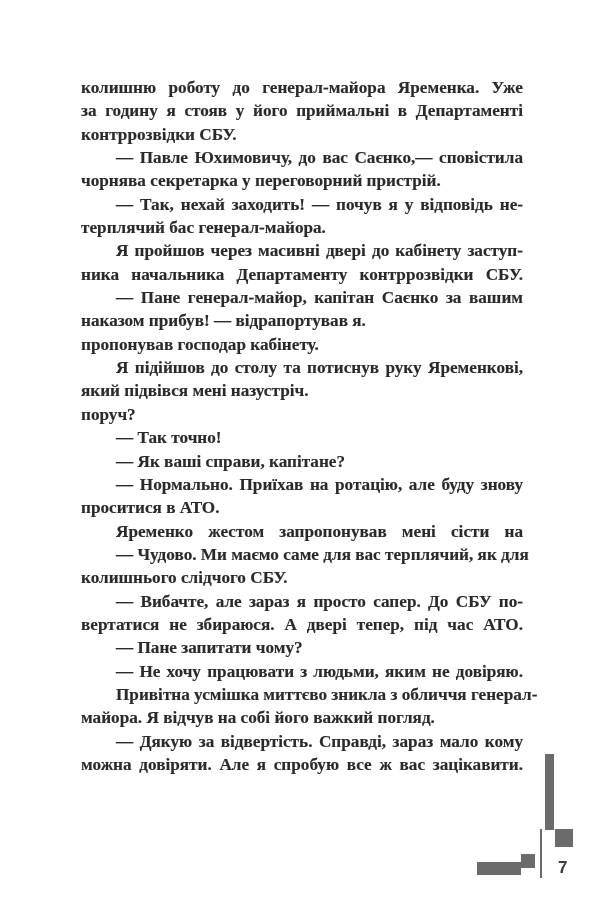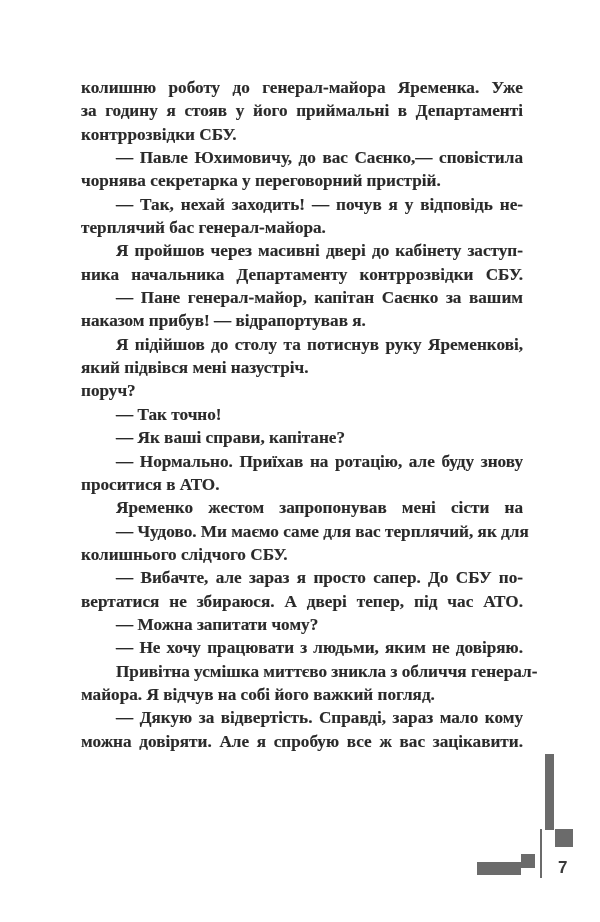--- a/index.html
+++ b/index.html
@@ -33,33 +33,34 @@
     <div class="line">за годину я стояв у його приймальні в Департаменті</div>
     <div class="line last">контррозвідки СБУ.</div>
     <div class="line indent">— Павле Юхимовичу, до вас Саєнко,— сповістила</div>
     <div class="line last">чорнява секретарка у переговорний пристрій.</div>
     <div class="line indent">— Так, нехай заходить! — почув я у відповідь не-</div>
     <div class="line last">терплячий бас генерал-майора.</div>
     <div class="line indent">Я пройшов через масивні двері до кабінету заступ-</div>
     <div class="line">ника начальника Департаменту контррозвідки СБУ.</div>
     <div class="line indent">— Пане генерал-майор, капітан Саєнко за вашим</div>
     <div class="line last">наказом прибув! — відрапортував я.</div>
+    <div class="line last">пропонував господар кабінету.</div>
     <div class="line indent">Я підійшов до столу та потиснув руку Яременкові,</div>
     <div class="line last">який підвівся мені назустріч.</div>
     <div class="line last">поруч?</div>
     <div class="line indent last">— Так точно!</div>
     <div class="line indent last">— Як ваші справи, капітане?</div>
     <div class="line indent">— Нормально. Приїхав на ротацію, але буду знову</div>
     <div class="line last">проситися в АТО.</div>
     <div class="line indent">Яременко жестом запропонував мені сісти на</div>
     <div class="line indent">— Чудово. Ми маємо саме для вас терплячий, як для</div>
     <div class="line last">колишнього слідчого СБУ.</div>
     <div class="line indent">— Вибачте, але зараз я просто сапер. До СБУ по-</div>
     <div class="line">вертатися не збираюся. А двері тепер, під час АТО.</div>
-    <div class="line indent last">— Можна запитати чому?</div>
+    <div class="line indent last">— Пане запитати чому?</div>
     <div class="line indent">— Не хочу працювати з людьми, яким не довіряю.</div>
     <div class="line indent">Привітна усмішка миттєво зникла з обличчя генерал-</div>
     <div class="line last">майора. Я відчув на собі його важкий погляд.</div>
     <div class="line indent">— Дякую за відвертість. Справді, зараз мало кому</div>
     <div class="line">можна довіряти. Але я спробую все ж вас зацікавити.</div>
   </div>
 
   <div class="deco" style="left:537px; top:754px; width:9px; height:76px;"></div>
   <div class="deco" style="left:547px; top:829px; width:18px; height:18px;"></div>
   <div class="deco" style="left:532px; top:829px; width:2px; height:49px;"></div>

